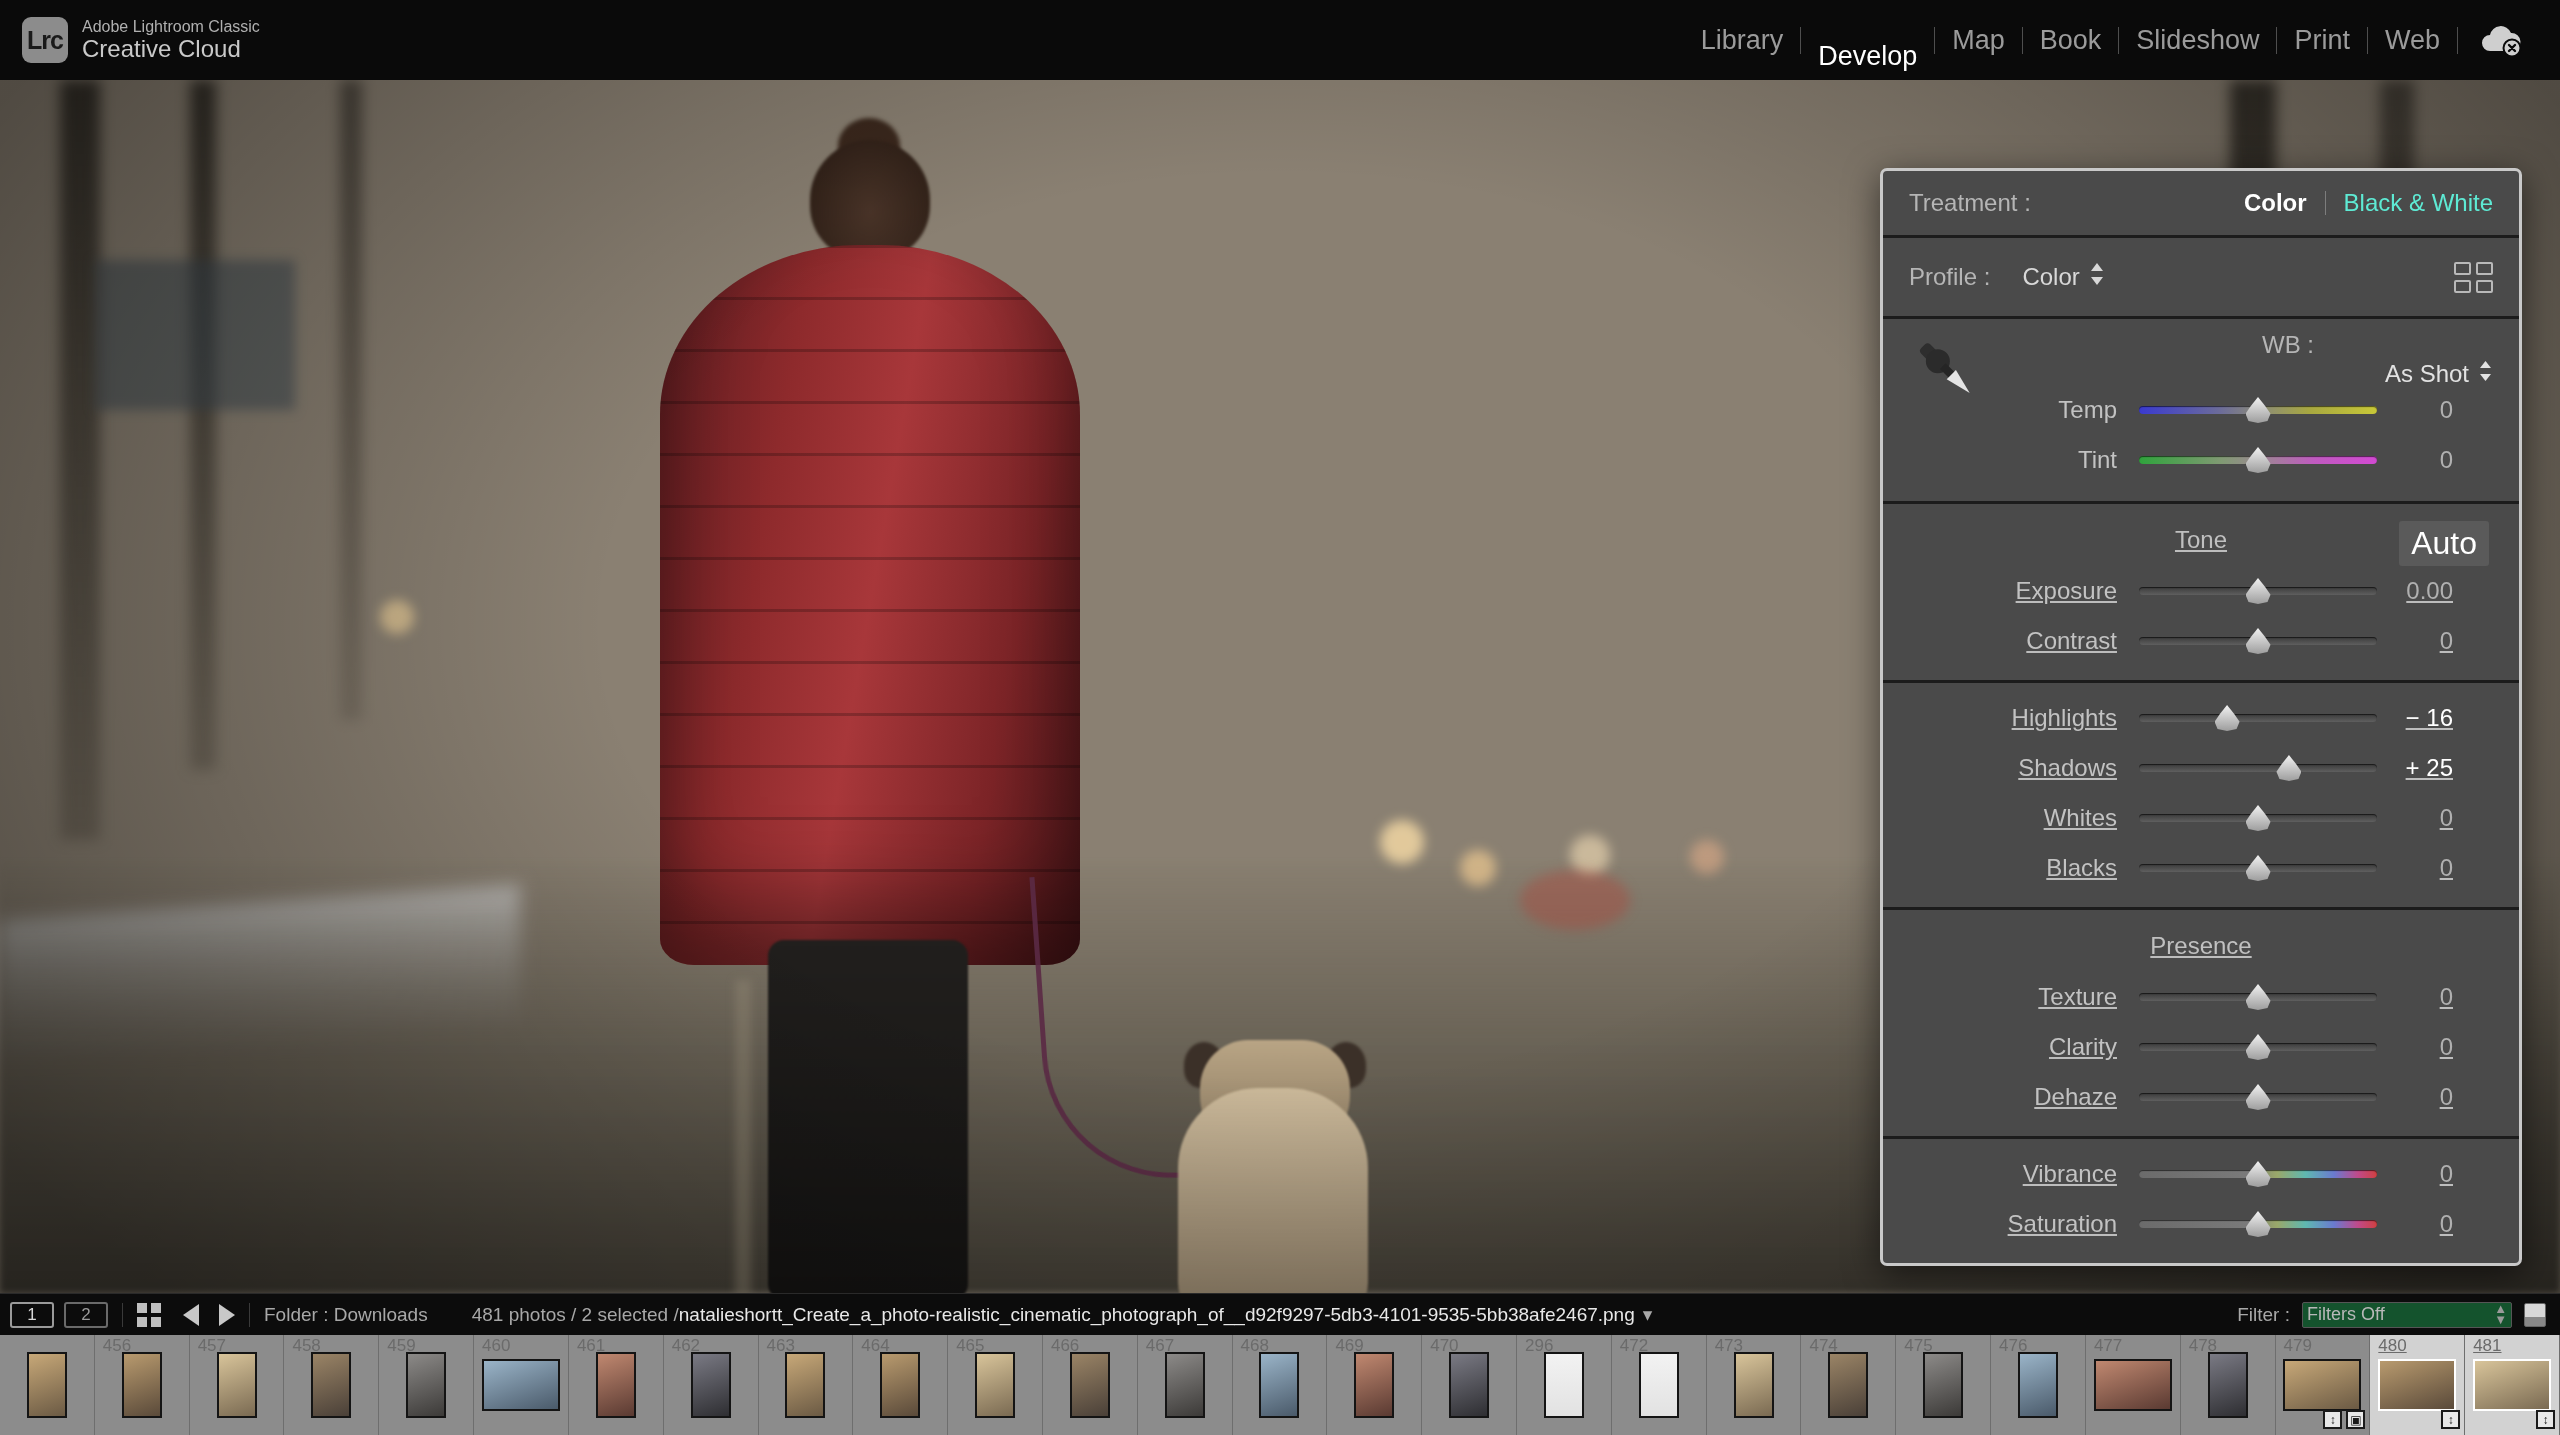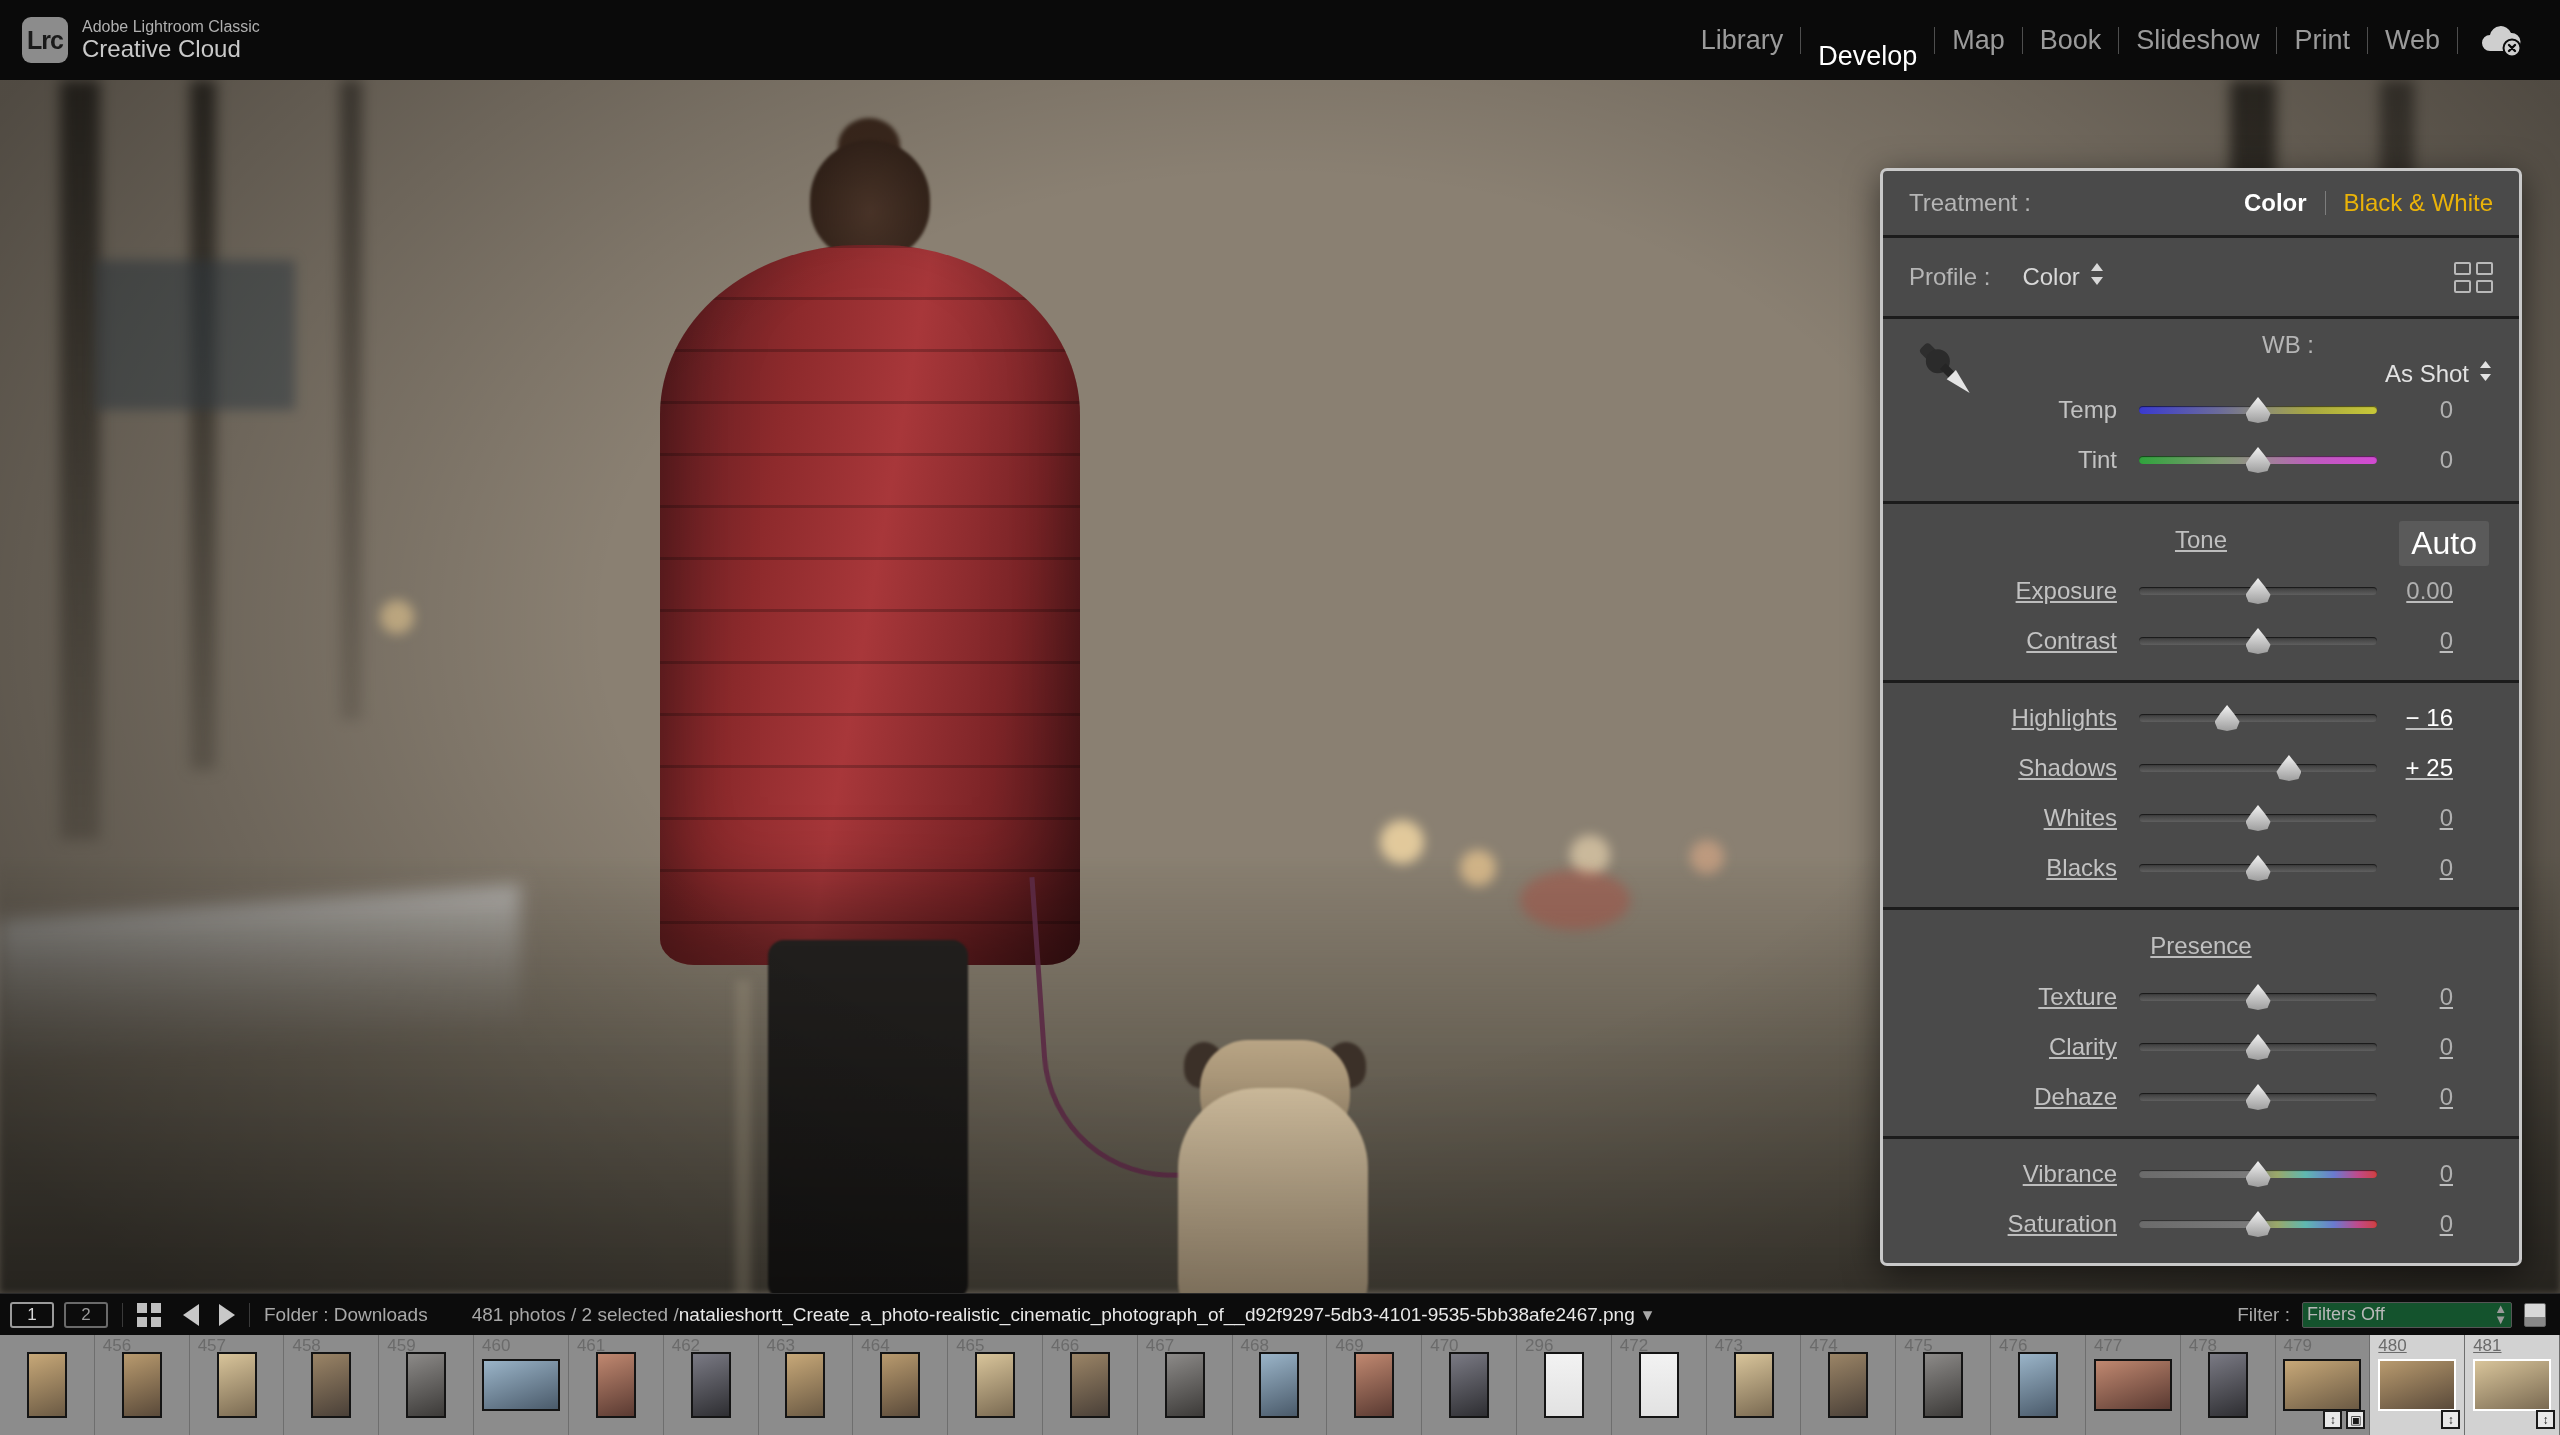--- a/index.html
+++ b/index.html
@@ -76,21 +76,21 @@
   .panel { position:absolute; right:38px; top:168px; width:642px;
            background:#4a4a4a; border:3px solid #c9c9c9; border-radius:7px;
            box-shadow:0 8px 34px rgba(0,0,0,.55); overflow:hidden; }
   .prow { border-bottom:3px solid #1c1c1c; }
   .prow:last-child { border-bottom:none; }
   .grp { padding:10px 0 14px;text-decoration:underline; }
 
   .treatment { display:flex; align-items:center; height:64px; padding:0 26px; font-size:24px; }
   .tm-label { color:#b5b5b5; }
   .tm-opts { margin-left:auto; display:flex; align-items:center; gap:18px; }
-  .tm-opt { color:#eab308; }
+  .tm-opt { color:#5eead4; }
   .tm-opt.active { color:#ffffff; font-weight:bold; }
   .tm-bar { width:1px; height:24px; background:#7d7d7d; }
 
   .profile { display:flex; align-items:center; height:78px; padding:0 26px; font-size:24px; }
   .pf-label { color:#b5b5b5; margin-right:32px; }
   .pf-val { color:#d8d8d8; margin-right:9px; }
   .grid-icon { margin-left:auto; display:grid; grid-template-columns:repeat(2,17px);
                grid-template-rows:repeat(2,13px); gap:5px; }
   .grid-icon i { border:2px solid #b9b9b9; border-radius:2px; display:block; }
 

